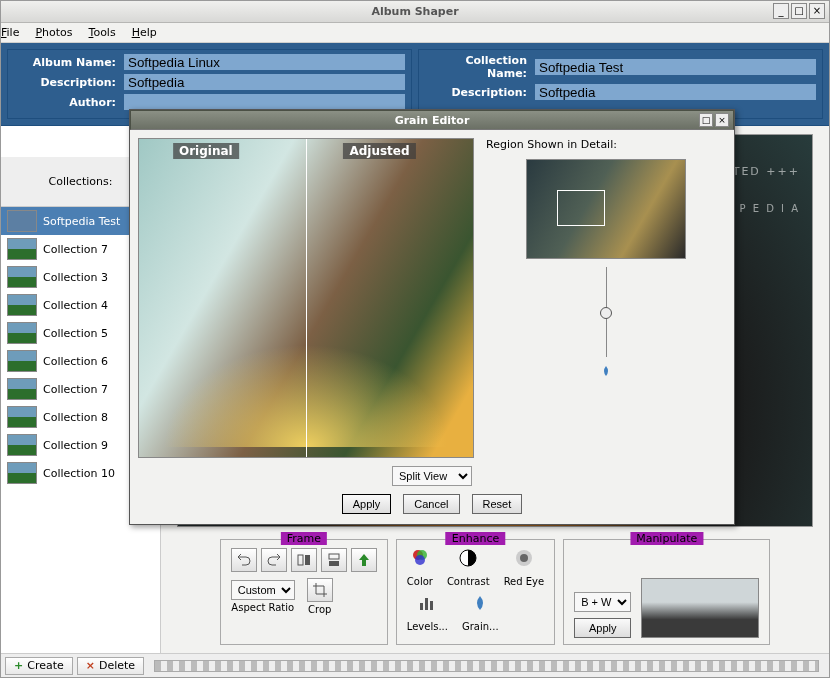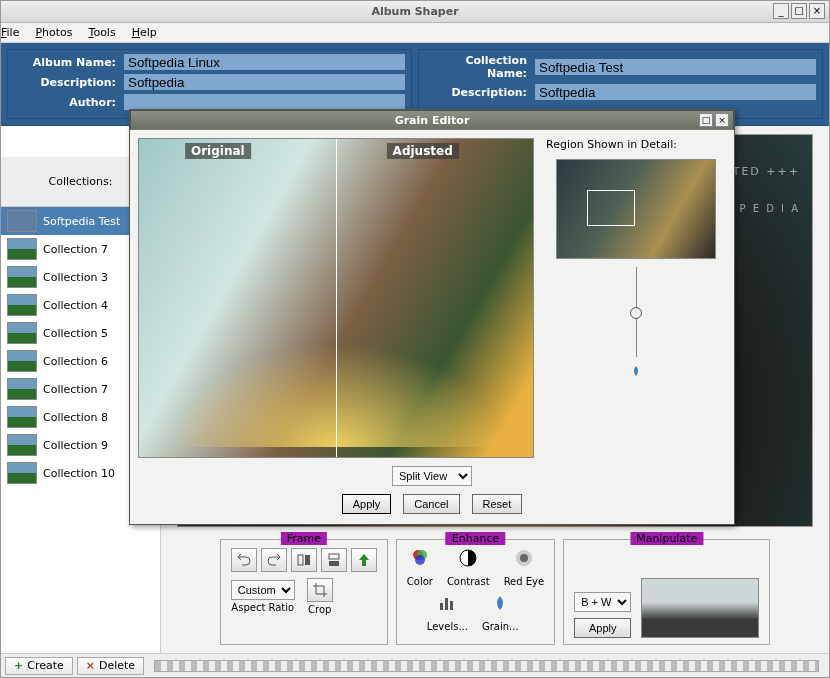--- a/index.html
+++ b/index.html
@@ -64,21 +64,21 @@
 .plus { color: #2a8a2a; font-weight: bold; }
 .cross { color: #c04020; font-weight: bold; }
 .scale { flex:1; height:12px; margin: 0 6px; background: repeating-linear-gradient(90deg,#bbb 0 6px,#eee 6px 12px); border:1px solid #aaa;}
 
 
 .modal-titlebar { height: 20px; background: linear-gradient(#8b9085,#6b7065); display: flex; align-items: center; justify-content: center; position: relative; border: 1px solid #4b5045; border-bottom: 1px solid #777; }
 .modal-titlebar .t { color: #fff; font-weight: bold; font-size: 11px; }
 .modal-titlebar .mc { position: absolute; right: 4px; top: 2px; display: flex; gap: 2px; }
 .modal { position: absolute; left: 129px; top: 109px; width: 606px; background: #f2f2f0; border: 1px solid #555; z-index: 50; box-shadow: 2px 2px 6px rgba(0,0,0,0.4); }
 .modal-body { display: flex; padding: 8px; gap: 12px; }
-.split-preview { width: 396px; height: 320px; border: 1px solid #888; position: relative; background: linear-gradient(120deg,#a0c8c4 0%,#d2e6e2 30%,#7c6045 55%,#3a5530 75%,#e8b040 92%); overflow: hidden; }
+.split-preview { width: 336px; height: 320px; border: 1px solid #888; position: relative; background: linear-gradient(120deg,#a0c8c4 0%,#d2e6e2 30%,#7c6045 55%,#3a5530 75%,#e8b040 92%); overflow: hidden; }
 .split-line { position: absolute; left: 50%; top:0; bottom:0; width: 1px; background: #fff; }
 .lbl { position: absolute; top: 4px; background: rgba(60,60,60,0.7); color: #fff; font-size: 12px; padding: 1px 6px; font-weight: bold; }
 .lbl.o { left: 20%; transform: translateX(-50%); }
 .lbl.a { left: 72%; transform: translateX(-50%); }
 .glow { position:absolute; bottom:10px; left:0; right:0; height:120px; background: radial-gradient(ellipse at 50% 100%, rgba(255,220,100,0.9), transparent 60%); }
 
 .detail-col { flex: 1; display: flex; flex-direction: column; align-items: center; gap: 8px; }
 .detail-title { font-size: 11px; align-self: flex-start; }
 .detail-img { width: 160px; height: 100px; background: linear-gradient(120deg,#2a3a40 0%,#506055 40%,#a89050 70%,#2a2a2a 100%); border: 1px solid #888; position: relative; }
 .detail-box { position:absolute; left:30px; top:30px; width:48px; height:36px; border:1px solid #fff; }
@@ -261,21 +261,21 @@
               <span class="caption">Contrast</span>
             </div>
             <div class="enhance-item">
               <svg width="20" height="20" viewBox="0 0 20 20">
                   <circle cx="10" cy="10" r="8" fill="#ccc"></circle>
                   <circle cx="10" cy="10" r="4" fill="#666"></circle>
                 </svg>
               <span class="caption">Red Eye</span>
             </div>
           </div>
-          <div class="icon-row" style="gap:14px; justify-content:flex-start;margin-left:20px;">
+          <div class="icon-row" style="gap:14px; justify-content:flex-start;">
             <div class="enhance-item">
               <svg width="20" height="20" viewBox="0 0 20 20">
                   <rect x="3" y="10" width="3" height="7" fill="#555"></rect>
                   <rect x="8" y="5" width="3" height="12" fill="#555"></rect>
                   <rect x="13" y="8" width="3" height="9" fill="#555"></rect>
                 </svg>
               <span class="caption">Levels...</span>
             </div>
             <div class="enhance-item">
               <svg width="20" height="20" viewBox="0 0 20 20">

